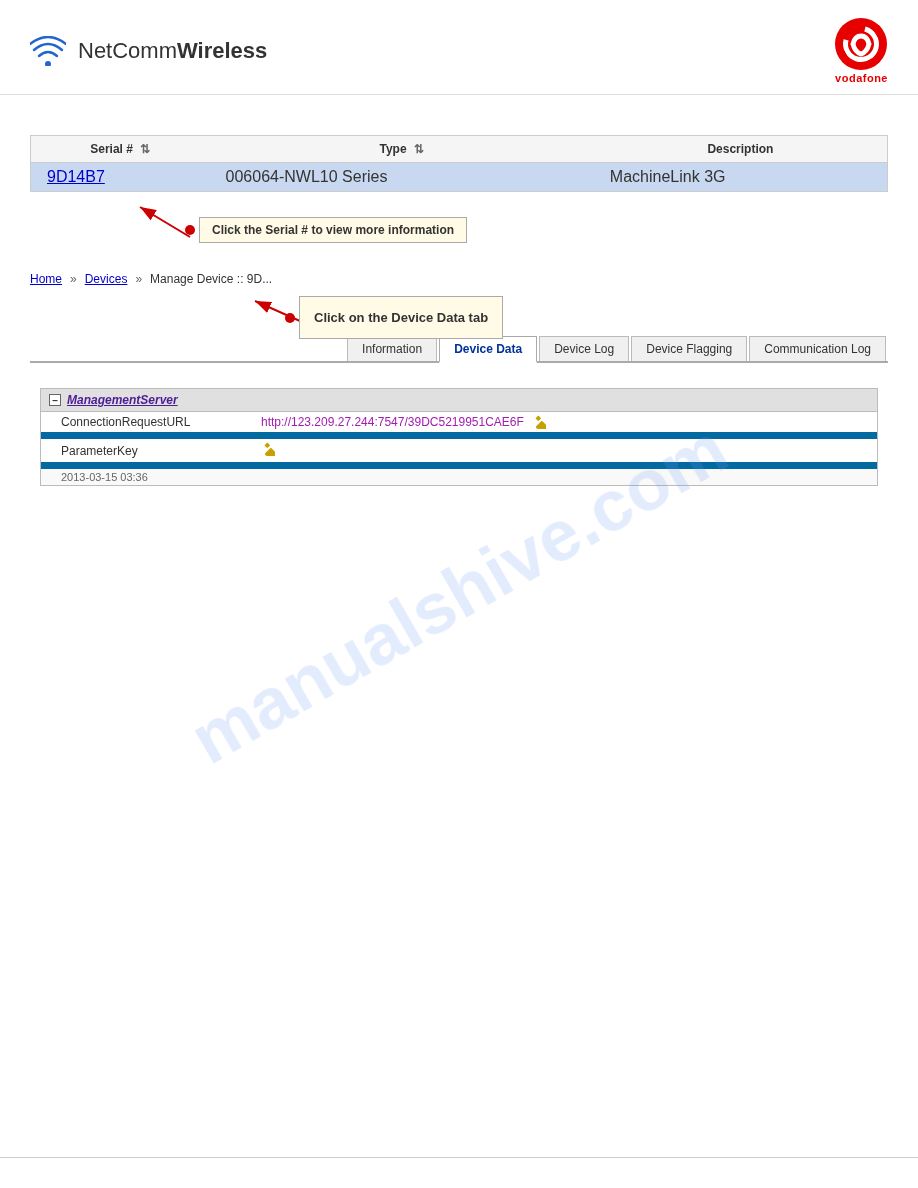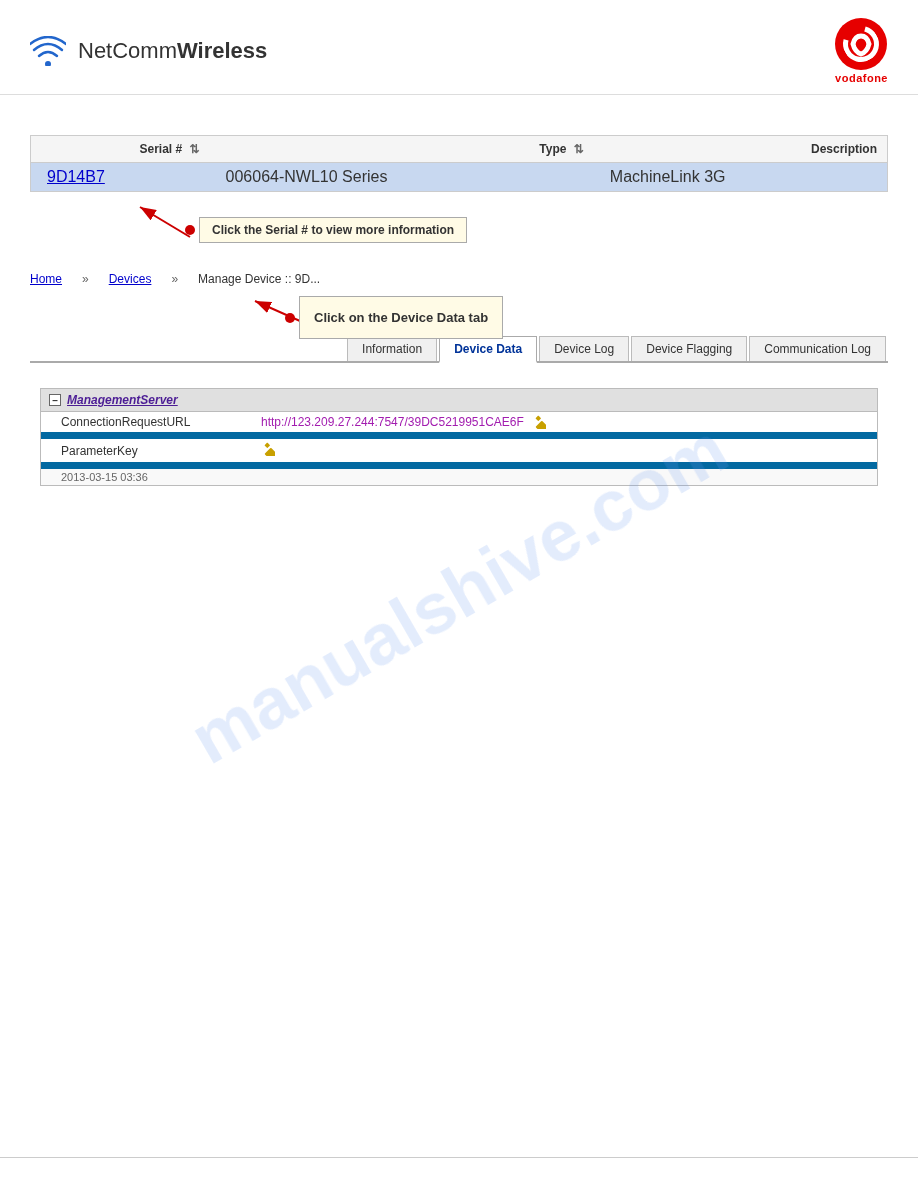--- a/index.html
+++ b/index.html
@@ -101,21 +101,21 @@
       border-collapse: collapse;
       border: 1px solid #ccc;
     }
 
     .device-table thead tr {
       background: #f5f5f5;
     }
 
     .device-table th {
       padding: 6px 10px;
-      text-align: right;
+      text-align: center;
       font-weight: bold;
       font-size: 12px;
       color: #333;
       border-bottom: 1px solid #ccc;
       white-space: nowrap;
     }
 
     .device-table th .sort-icon {
       color: #666;
       margin-left: 4px;
@@ -135,21 +135,21 @@
       text-decoration: underline;
       cursor: pointer;
     }
 
     
     .breadcrumb-section {
       margin-top: 15px;
       margin-bottom: 8px;
       display: flex;
       align-items: center;
-      gap: 20px;
+      gap: 8px;
       font-size: 12px;
     }
 
     .breadcrumb-link {
       color: #0000cc;
       text-decoration: underline;
       cursor: pointer;
     }
 
     .breadcrumb-sep {

